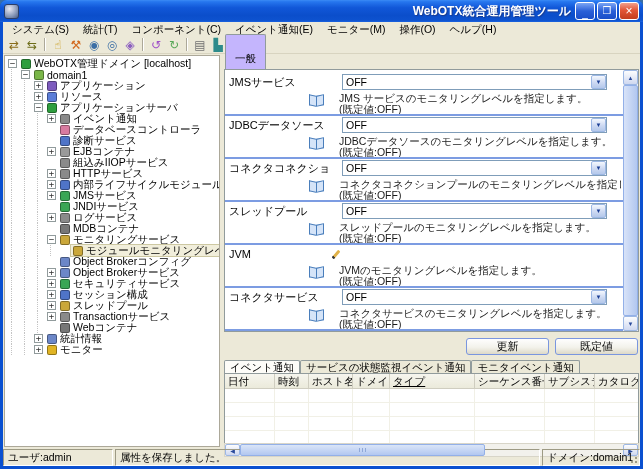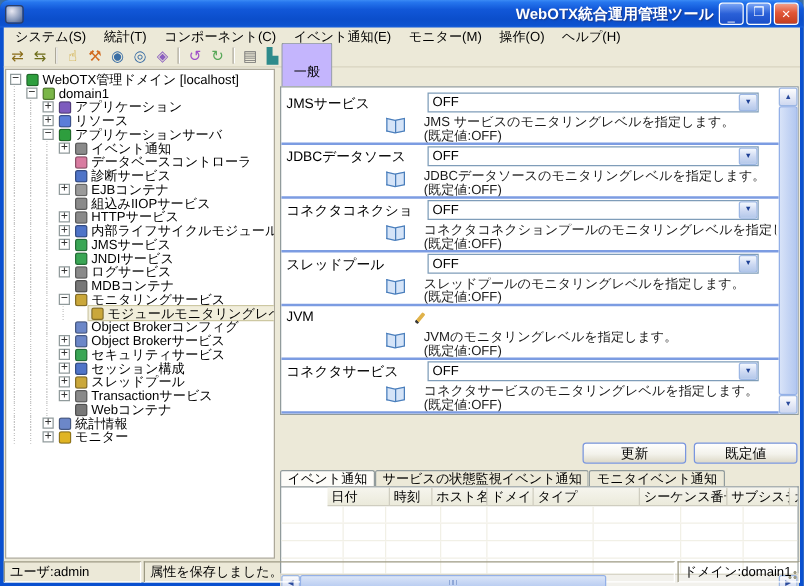--- a/index.html
+++ b/index.html
@@ -53,28 +53,28 @@
   .book-icon{position:relative;width:16px;height:11px;flex:none;margin-right:14px;margin-top:2px;}
   .book-icon::before,.book-icon::after{content:"";position:absolute;top:0;width:6px;height:9px;background:#d5e4f8;border:1px solid #4a7ebb;}
   .book-icon::before{left:0;transform:skewY(12deg);border-right-width:0;}
   .book-icon::after{left:7px;transform:skewY(-12deg);}
   .sr-desc{font-size:10.5px;line-height:11px;color:#1a1a1a;min-width:0;white-space:nowrap;overflow:hidden;}
   .sr-sep{position:absolute;left:-4px;right:-2px;bottom:0;height:2px;background:#7c9ce2;}
   .vscroll{width:15px;flex:none;background:#f0f1f8;display:flex;flex-direction:column;}
   .vbtn{height:15px;flex:none;background:linear-gradient(180deg,#fdfdfe,#cfd8f0);border:1px solid #9cb7e4;border-radius:2px;color:#2a4a9c;font-size:6px;display:flex;align-items:center;justify-content:center;box-sizing:border-box;}
   .vthumb{flex:1;background:linear-gradient(90deg,#d8e3f8,#b2c7f0);border:1px solid #93b0e8;border-radius:2px;box-sizing:border-box;}
   
-  .btnrow{height:22px;flex:none;display:flex;justify-content:flex-end;align-items:center;gap:6px;padding:3px 1px 2px;margin-top:16px;}
+  .btnrow{height:22px;flex:none;display:flex;justify-content:flex-end;align-items:center;gap:6px;padding:3px 1px 2px;}
   .xpbtn{width:83px;height:17px;font-size:11px;font-family:inherit;background:linear-gradient(180deg,#fefefe,#f3f2eb 55%,#ddd9c8);border:1px solid #7a96df;border-radius:3px;padding:0;}
   
   .eventtabs{height:14px;flex:none;display:flex;align-items:flex-end;}
   .etab{font-size:10.5px;height:13px;line-height:13px;padding:0 5px;border:1px solid #919b9c;border-bottom:none;border-radius:2px 2px 0 0;background:#ece9d8;box-sizing:border-box;white-space:nowrap;margin-top:28px;}
   .etab.active{background:#fdfcf8;}
   .table{height:70px;flex:none;background:#fff;border:1px solid #919b9c;border-bottom:none;display:flex;flex-direction:column;box-sizing:border-box;overflow:hidden;}
-  .thead{display:flex;height:14px;flex:none;background:linear-gradient(180deg,#f6f5ee,#ebeadb);border-bottom:1px solid #cfcdc0;margin-left:37px;}
+  .thead{display:flex;height:14px;flex:none;background:linear-gradient(180deg,#f6f5ee,#ebeadb);border-bottom:1px solid #cfcdc0;}
   .th{flex:none;border-right:1px solid #cfcdc0;box-sizing:border-box;padding:1px 3px 0;font-size:10.5px;white-space:nowrap;overflow:hidden;}
   .tbody{flex:1;overflow:hidden;}
   .trow{display:flex;height:13px;border-bottom:1px solid #f1f0e6;}
   .td{flex:none;border-right:1px solid #f1f0e6;box-sizing:border-box;height:13px;}
   .hscroll{height:14px;flex:none;display:flex;background:#f2f1ec;border:1px solid #d8d5c8;box-sizing:border-box;align-items:stretch;}
   .hbtn{width:15px;flex:none;background:linear-gradient(180deg,#fdfdfe,#cfd8f0);border:1px solid #9cb7e4;border-radius:2px;color:#2a4a9c;font-size:6px;display:flex;align-items:center;justify-content:center;box-sizing:border-box;}
   .hthumb{width:245px;flex:none;background:linear-gradient(180deg,#dae5f8,#b2c7f0);border:1px solid #93b0e8;border-radius:2px;position:relative;box-sizing:border-box;}
   .hthumb::after{content:"";position:absolute;left:50%;top:3px;bottom:3px;width:8px;margin-left:-4px;background:repeating-linear-gradient(90deg,#8fa8d8 0 1px,transparent 1px 3px);}
   .htrack{flex:1;}
   
@@ -529,21 +529,21 @@
             <span class="etab active">イベント通知</span>
             <span class="etab">サービスの状態監視イベント通知</span>
             <span class="etab">モニタイベント通知</span>
           </div>
         <div class="table">
           <div class="thead">
               <span class="th" style="width: 50px;">日付</span>
               <span class="th" style="width: 34px;">時刻</span>
               <span class="th" style="width: 44px;">ホスト名</span>
               <span class="th" style="width: 37px;">ドメイン名</span>
-              <span class="th" style="width: 85px;">タイプ</span>
+              <span class="th" style="width: 85px; text-decoration: underline;">タイプ</span>
               <span class="th" style="width: 70px;">シーケンス番号</span>
               <span class="th" style="width: 50px;">サブシステムID</span>
               <span class="th" style="width: 46px;">カタログID</span>
             </div>
           <div class="tbody">
               <div class="trow">
                 <span class="td" style="width: 50px;"></span>
                 <span class="td" style="width: 34px;"></span>
                 <span class="td" style="width: 44px;"></span>
                 <span class="td" style="width: 37px;"></span>

